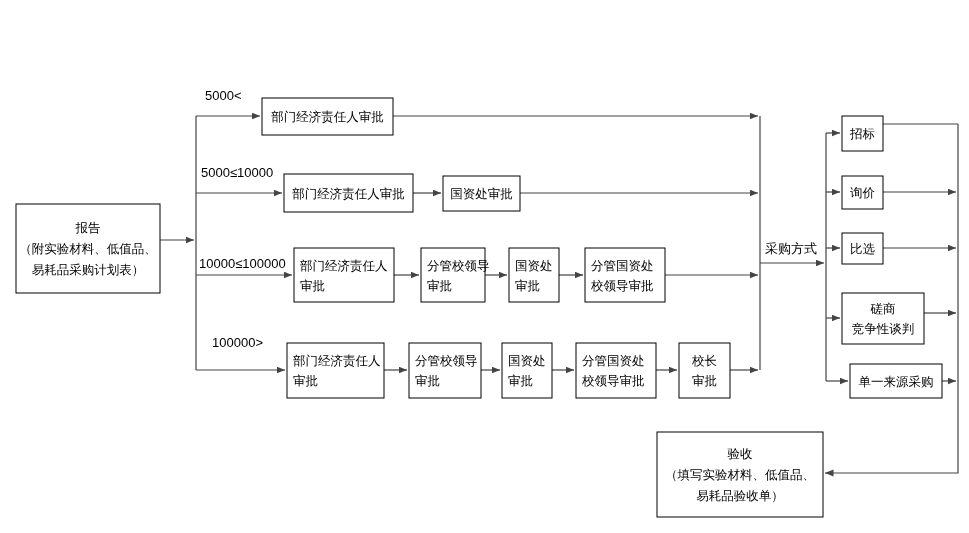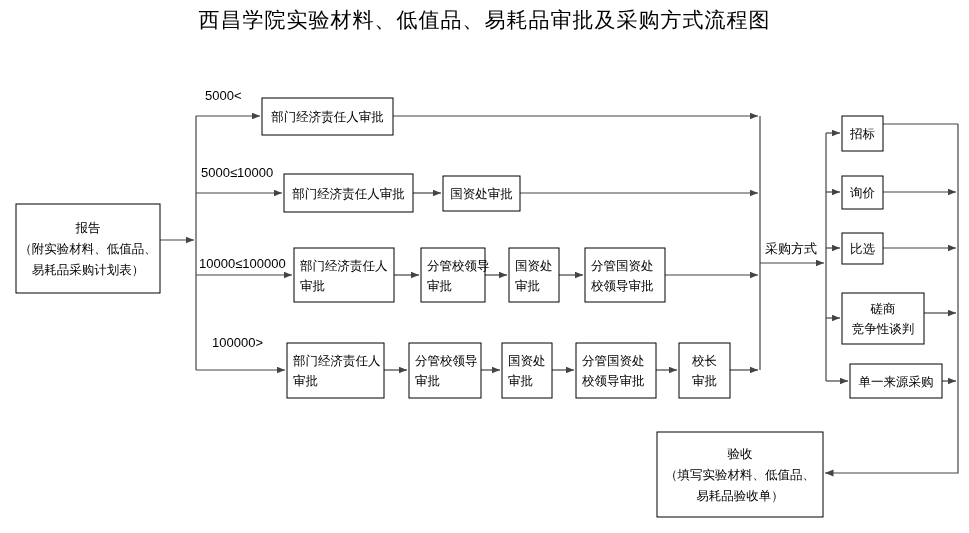--- a/index.html
+++ b/index.html
@@ -17,21 +17,20 @@
     color:#000000;
     letter-spacing:1px;
   }
   svg.flow{position:absolute;left:0;top:0;}
   svg.flow text{fill:#000000;}
 </style>
 </head>
 <body>
 
 <div class="stage">
-  <div class="title">西昌学院实验材料、低值品、易耗品审批及采购方式流程图</div>
   <svg class="flow" id="flow-svg" width="969" height="533" viewBox="0 0 969 533">
       <defs>
         <marker id="arw" markerWidth="9" markerHeight="8" refX="8.5" refY="3.5" orient="auto" markerUnits="userSpaceOnUse">
           <path d="M0,0 L8.5,3.5 L0,7 Z" fill="#444444"></path>
         </marker>
       </defs>
       <polyline points="160,240 194,240" fill="none" stroke="#444444" stroke-width="1.2" marker-end="url(#arw)"></polyline>
       <polyline points="196,116 196,370" fill="none" stroke="#444444" stroke-width="1.2"></polyline>
       <polyline points="196,116 260,116" fill="none" stroke="#444444" stroke-width="1.2" marker-end="url(#arw)"></polyline>
       <polyline points="393,116 758,116" fill="none" stroke="#444444" stroke-width="1.2" marker-end="url(#arw)"></polyline>

